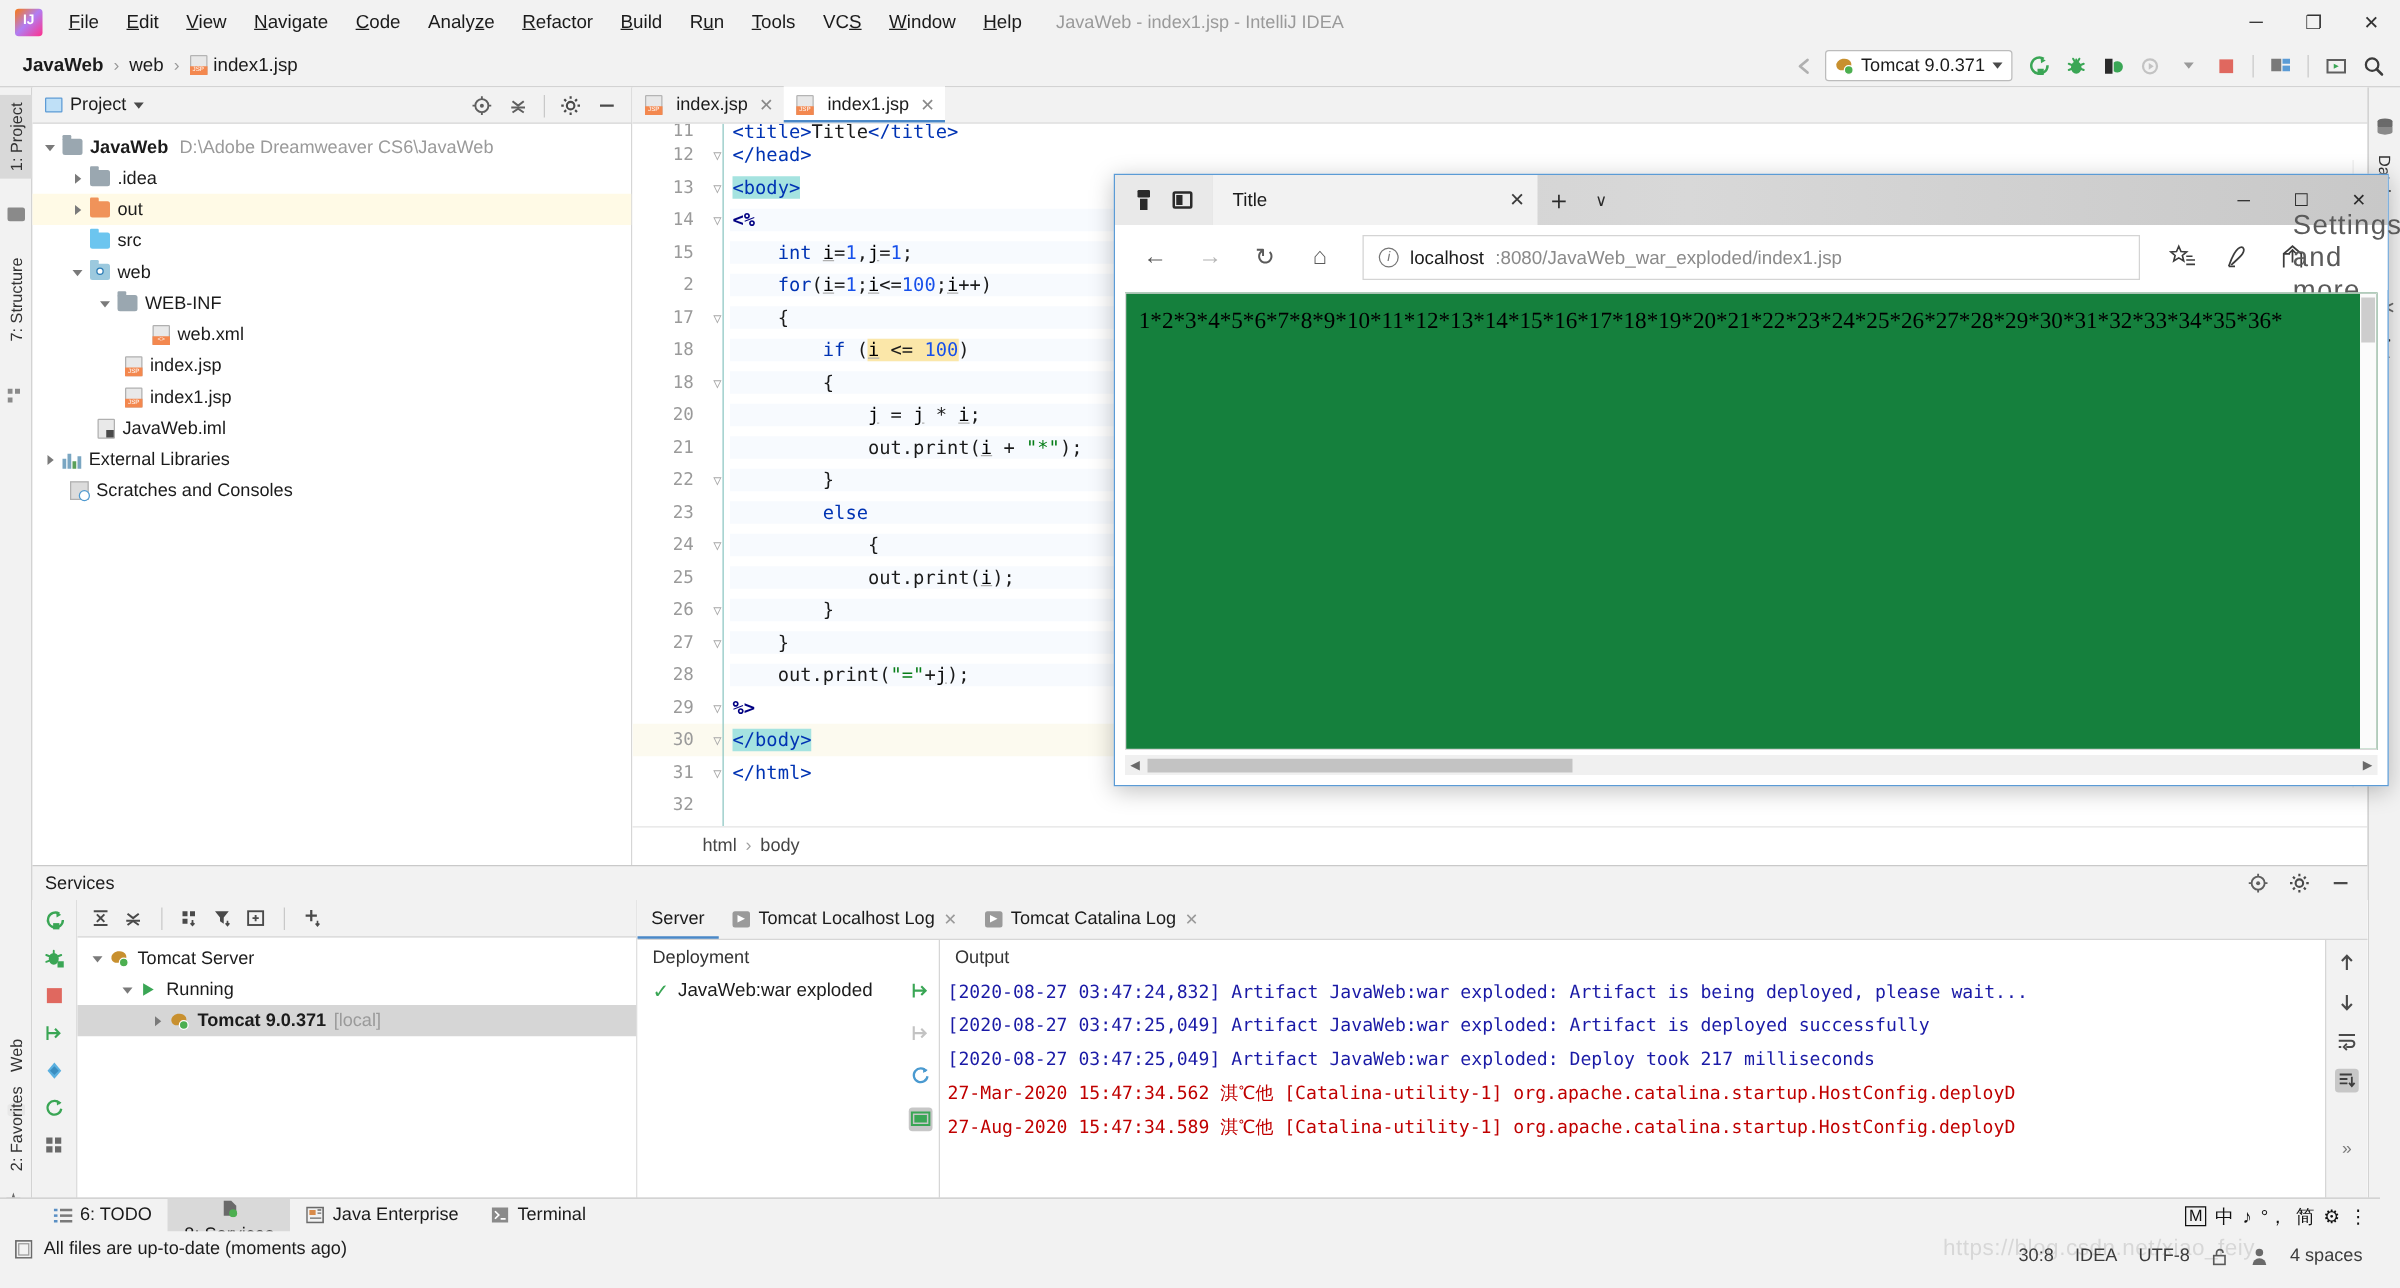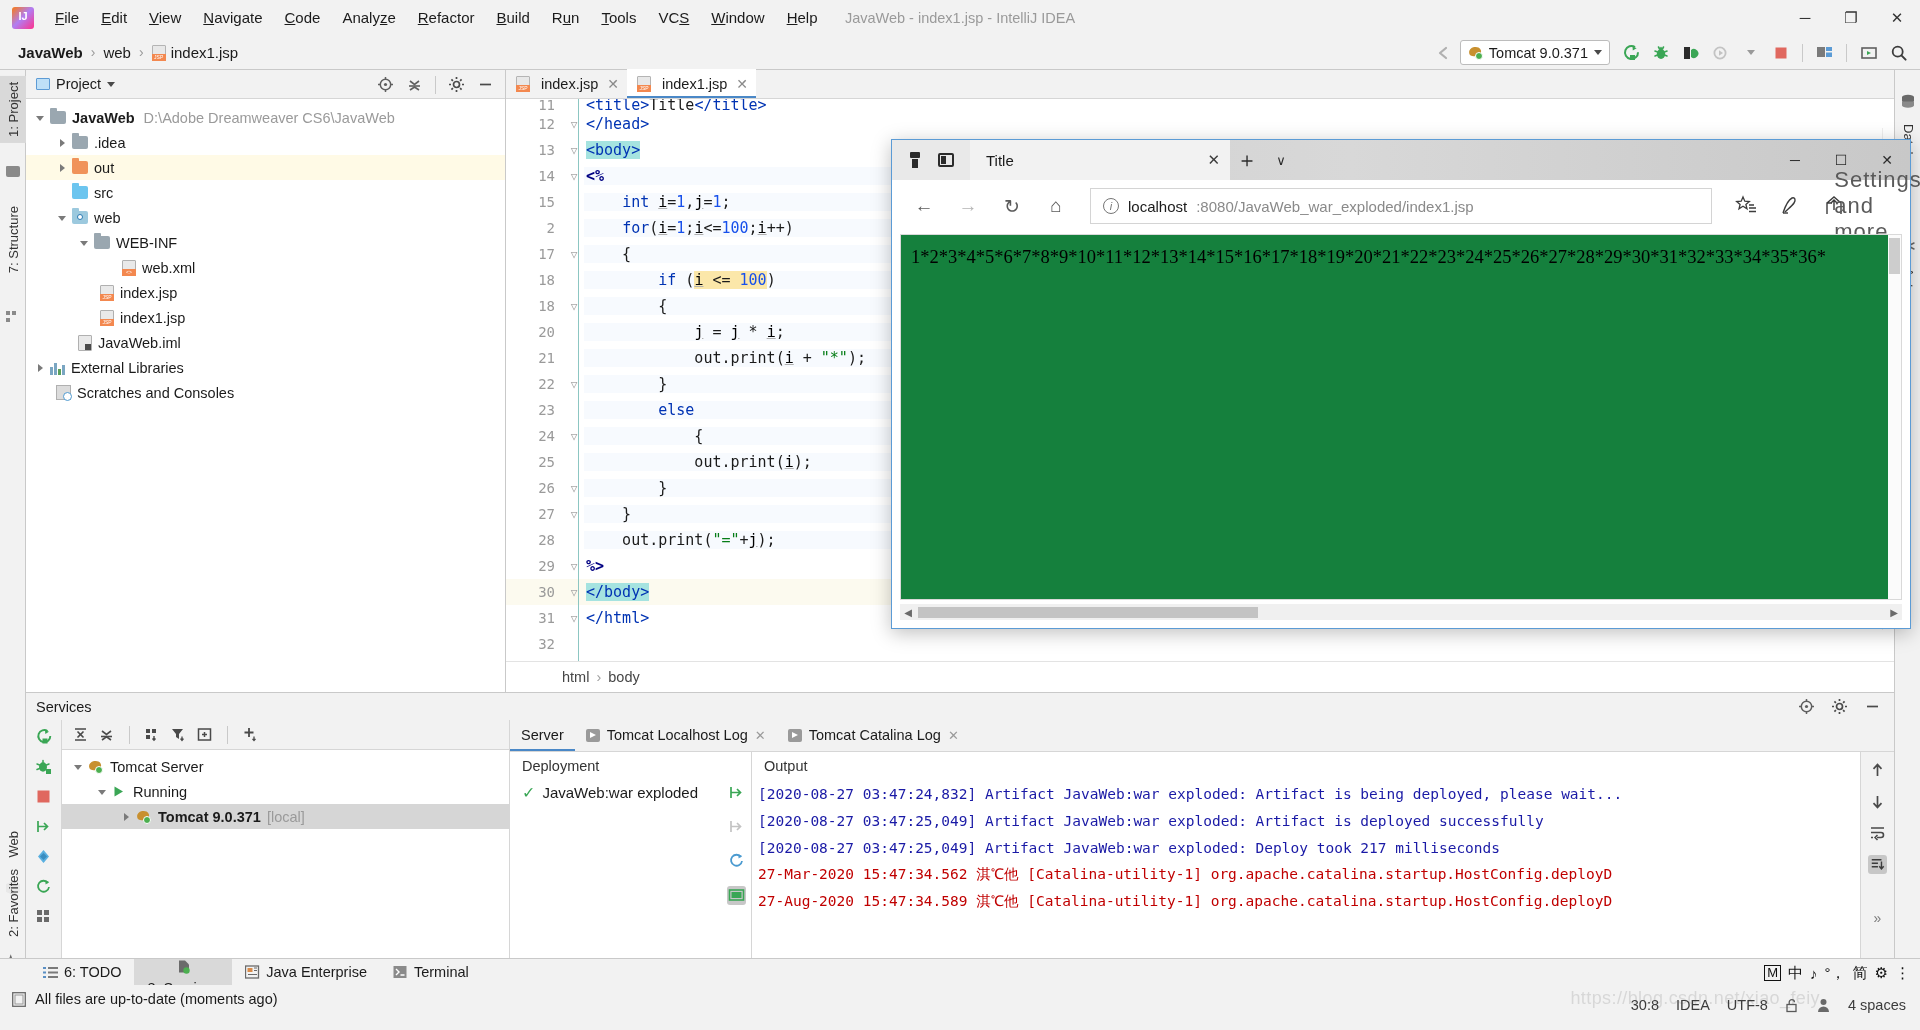--- a/index.html
+++ b/index.html
@@ -274,21 +274,21 @@
   .dep-rail{
     position:absolute;right:0;top:28px;width:30px;display:flex;flex-direction:column;align-items:center;
     gap:17px;padding-top:4px;
   }
   .hbar{
     position:absolute;left:0;right:34px;bottom:2px;height:10px;
   }
   .hbar i{ position:absolute;left:1px;top:2px;width:370px;height:7px;background:#c9c9c9;border-radius:4px; }
 
   
-  .bottombars{ position:absolute;left:0;right:0;bottom:0;height:72px; }
+  .bottombars{ position:absolute;left:0;right:16px;bottom:0;height:72px; }
   .btoolwin{
     height:27px;display:flex;align-items:center;padding-left:30px;gap:0px;background:#f2f2f2;
     border-top:1px solid #c9c9c9;
   }
   .btab{
     display:flex;align-items:center;gap:6px;height:27px;padding:0 13px;font-size:14.5px;cursor:default;
   }
   .btab.active{ background:#d9d9d9;flex-direction:column; }
   .statusbar{
     height:28px;display:flex;align-items:center;padding-left:12px;font-size:14.5px;

